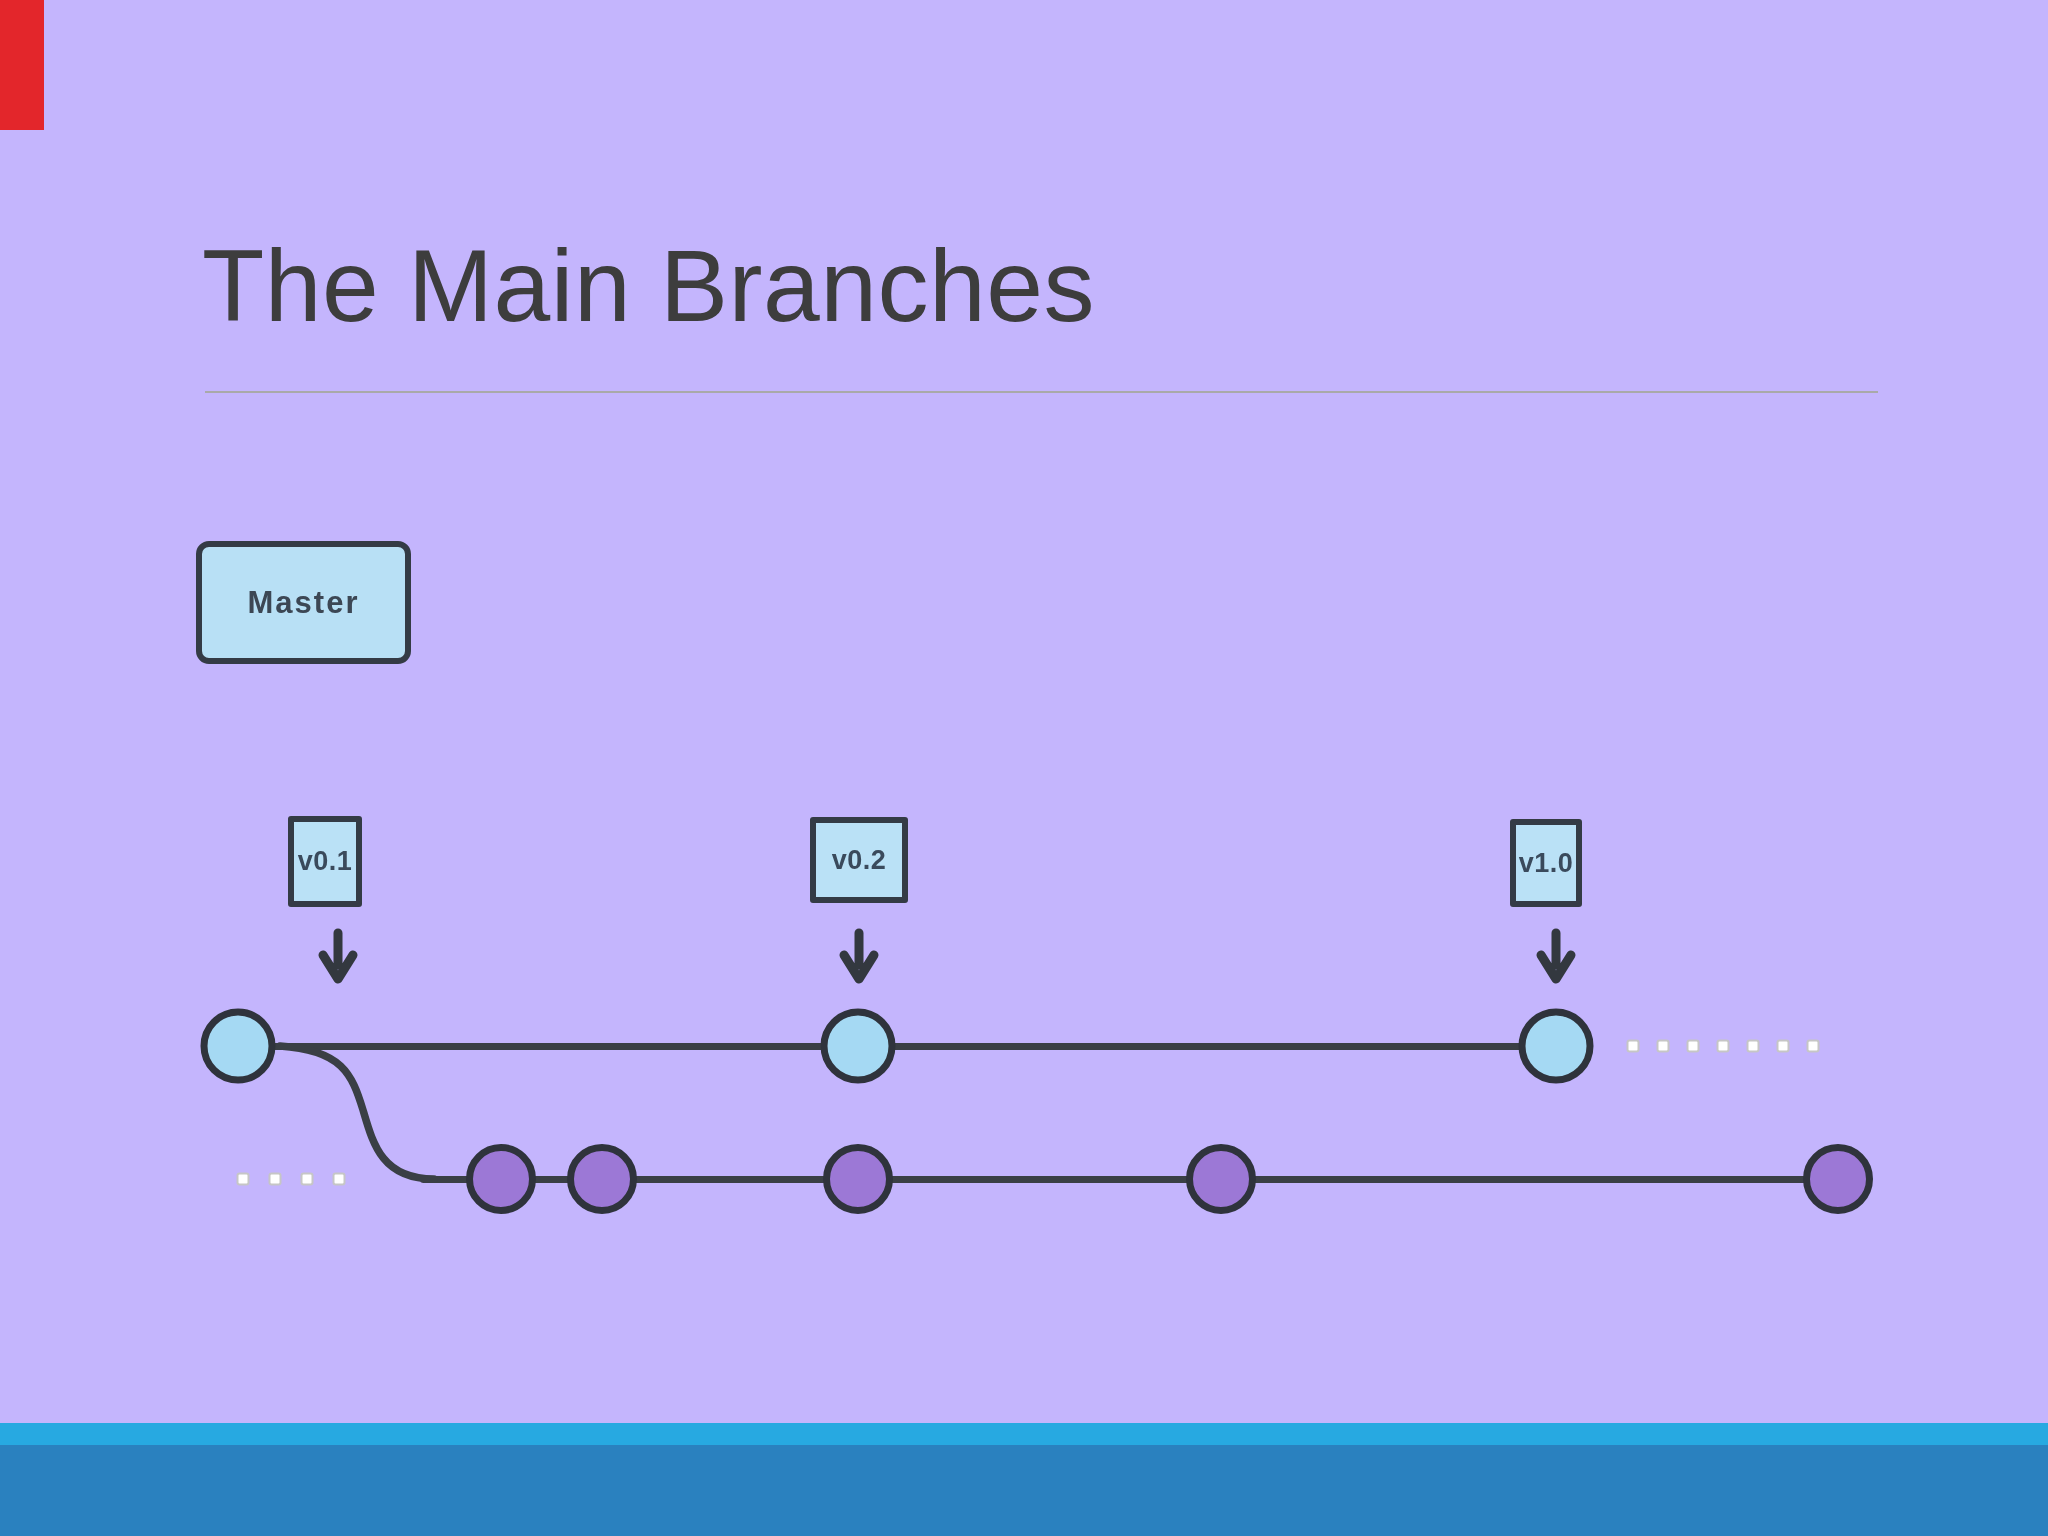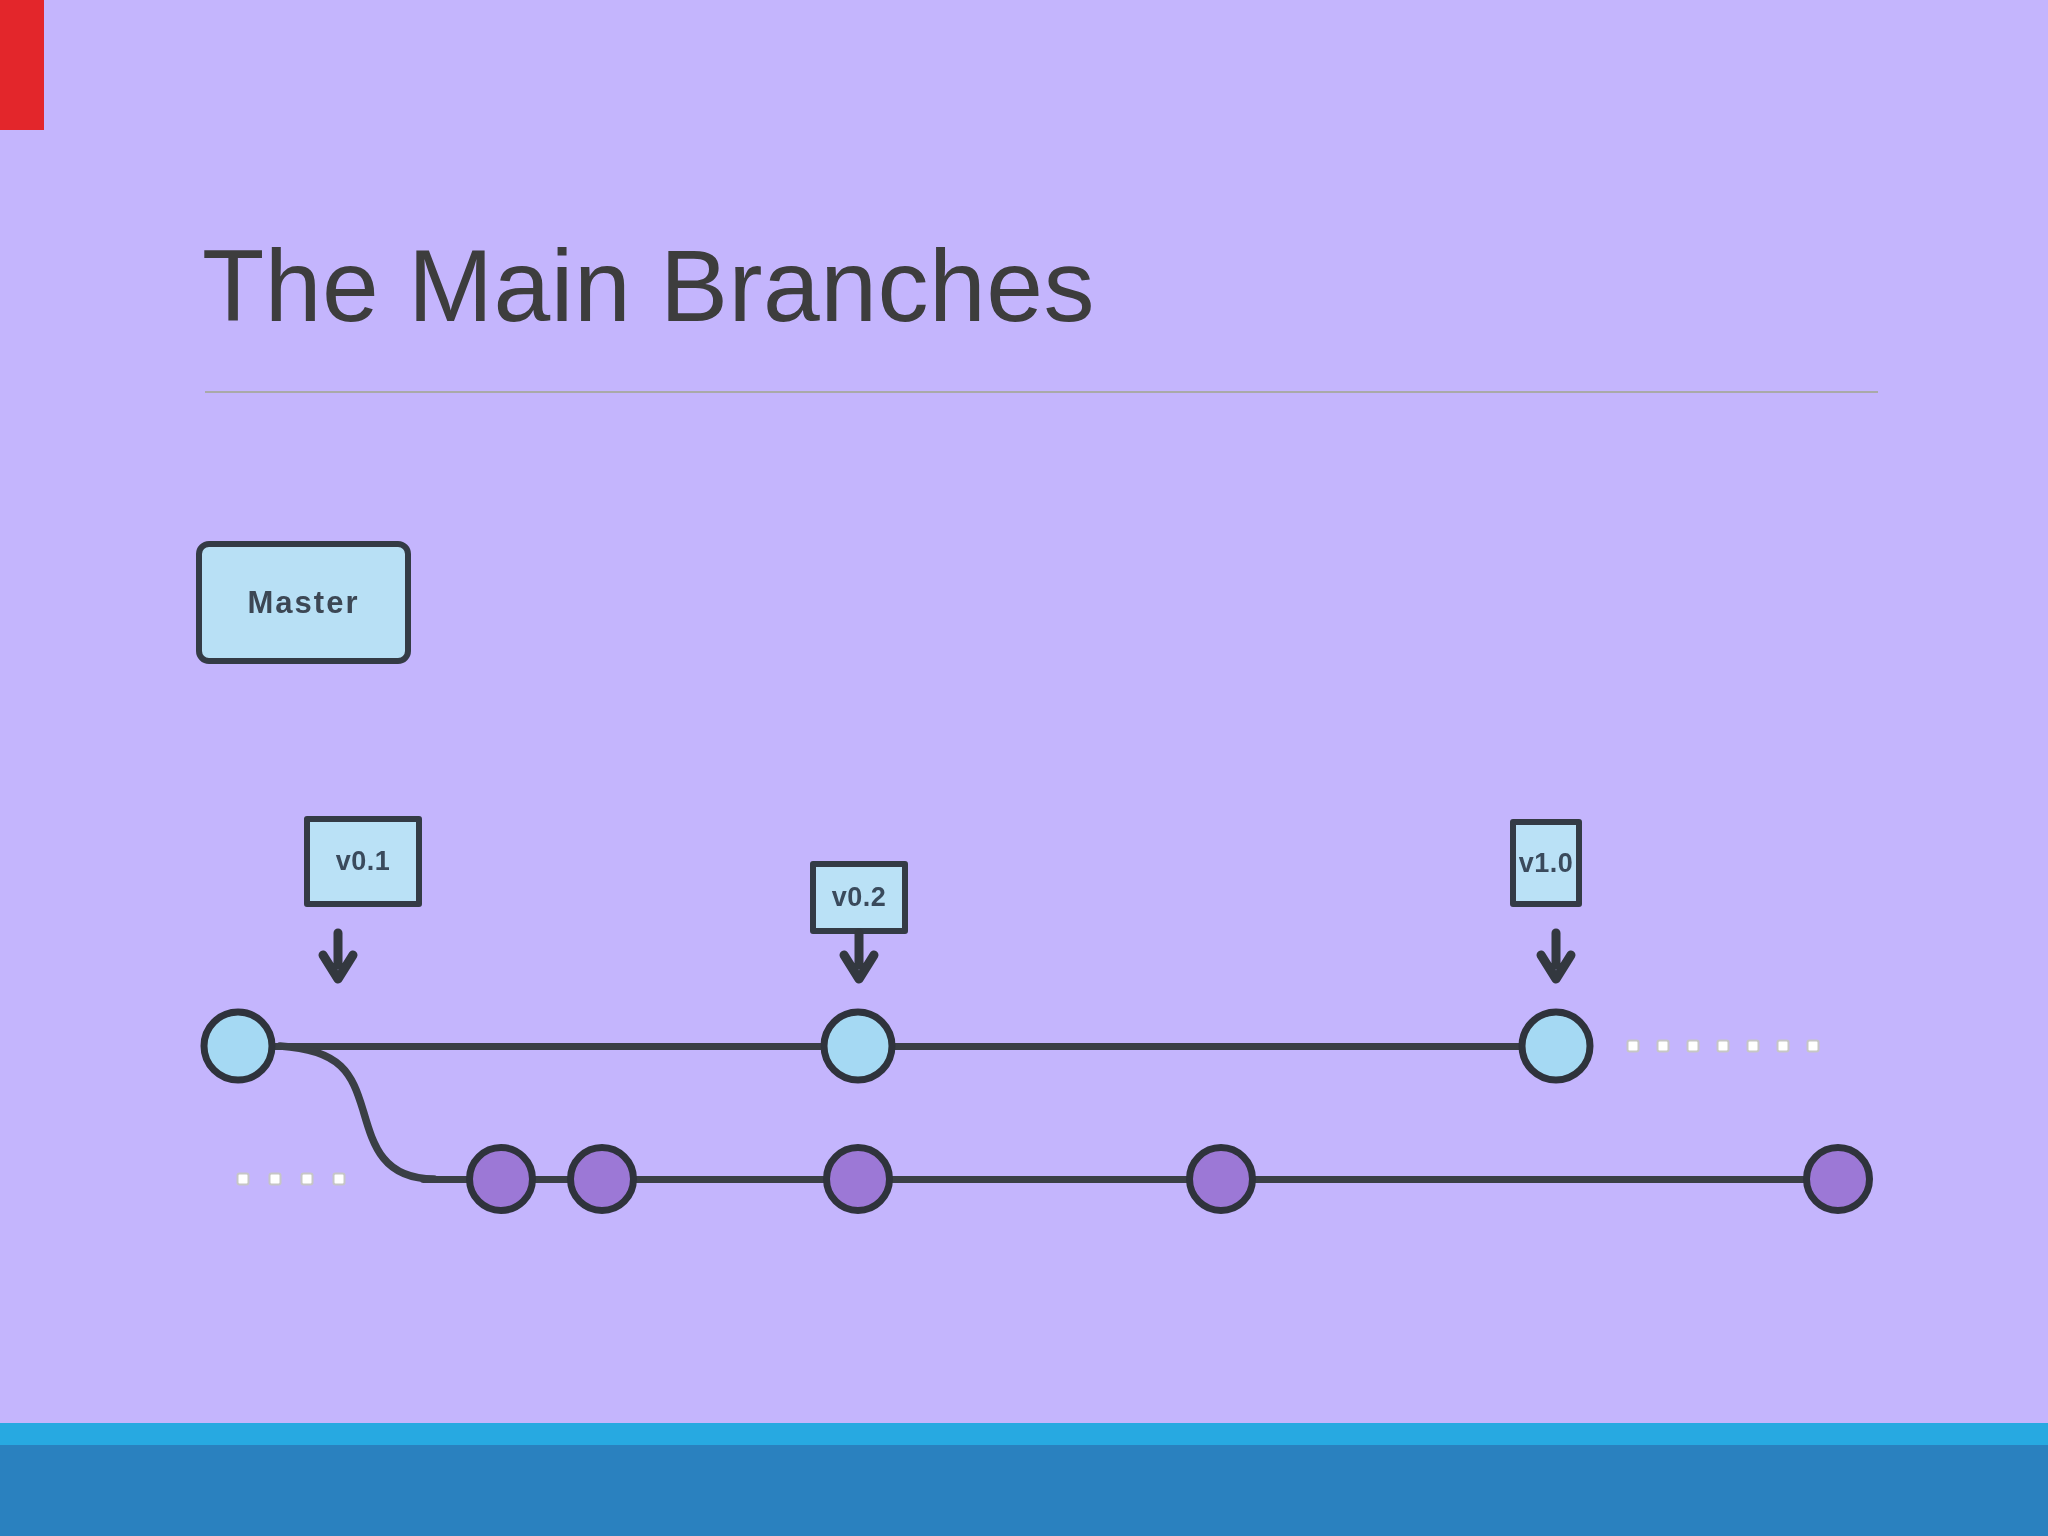--- a/index.html
+++ b/index.html
@@ -40,22 +40,22 @@
   
   .diagram{position:absolute;inset:0;}
 
   .tag{
     position:absolute;box-sizing:border-box;
     border:6px solid var(--box-border,#343b45);border-radius:3px;
     background:var(--tag-fill,#bae1f6);color:var(--tag-text,#3a4a5c);
     display:flex;align-items:center;justify-content:center;
     font-size:27px;font-weight:bold;letter-spacing:0.5px;
   }
-  .tag.t1{left:304px;top:816px;width:118px;height:91px;}
-  .tag.t2{left:810px;top:817px;width:98px;height:73px;margin-top:44px;}
+  .tag.t1{left:288px;top:816px;width:74px;height:91px;}
+  .tag.t2{left:810px;top:817px;width:98px;height:86px;}
   .tag.t3{left:1510px;top:819px;width:72px;height:88px;}
 
   .arrow{position:absolute;top:928px;width:46px;height:58px;}
   .arrow.a1{left:315px;}
   .arrow.a2{left:836px;}
   .arrow.a3{left:1533px;}
   .arrow path{stroke:var(--arrow,#33383f);stroke-width:9;fill:none;stroke-linecap:round;stroke-linejoin:round;}
 
   .branch-line{position:absolute;height:7px;border-radius:4px;background:var(--line,#3a3f45);}
 

